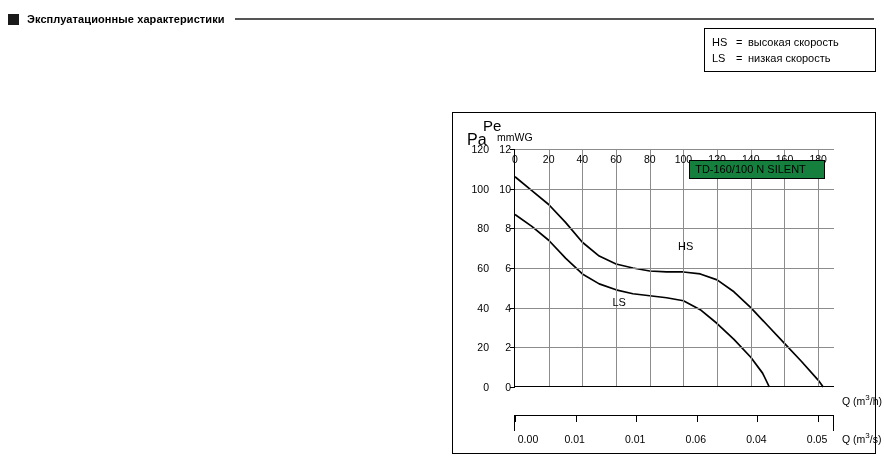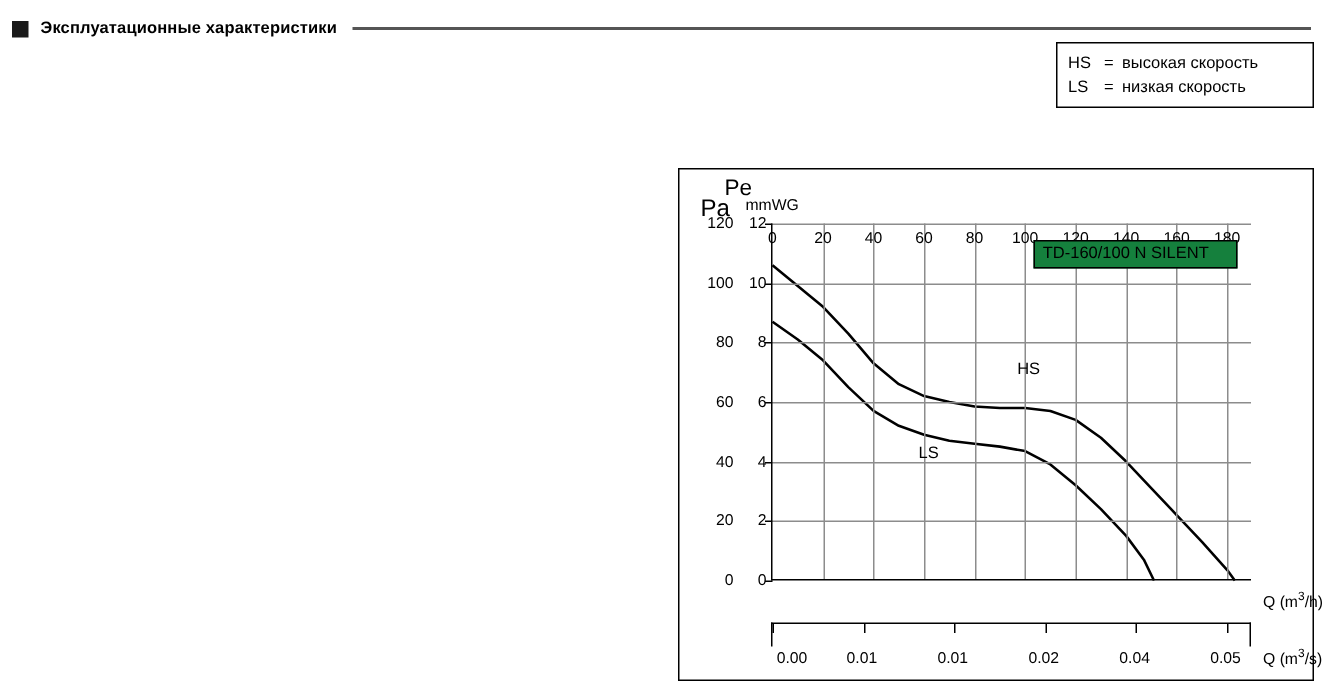--- a/index.html
+++ b/index.html
@@ -281,21 +281,21 @@
         <div class="s2tick" style="left: 60.6061px;"></div>
         <div class="s2tick" style="left: 121.212px;"></div>
         <div class="s2tick" style="left: 181.818px;"></div>
         <div class="s2tick" style="left: 242.424px;"></div>
         <div class="s2tick" style="left: 303.03px;"></div>
       </div>
     <div class="scale2-tickrow" id="scale2-ticks">
         <div class="tick-x2" style="left: 0px; padding-left: 28px;">0.00</div>
         <div class="tick-x2" style="left: 60.6061px;">0.01</div>
         <div class="tick-x2" style="left: 121.212px;">0.01</div>
-        <div class="tick-x2" style="left: 181.818px;">0.02</div>
+        <div class="tick-x2" style="left: 181.818px;">0.06</div>
         <div class="tick-x2" style="left: 242.424px;">0.04</div>
         <div class="tick-x2" style="left: 303.03px;">0.05</div>
       </div>
 
     <div class="axis-x-label" id="xlabel1" style="left: 389px; top: 280px;">Q (m<sup>3</sup>/h)</div>
     <div class="axis-x-label" id="xlabel2" style="left: 389px; top: 318px;">Q (m<sup>3</sup>/s)</div>
 
   </div>
 </div>
 

